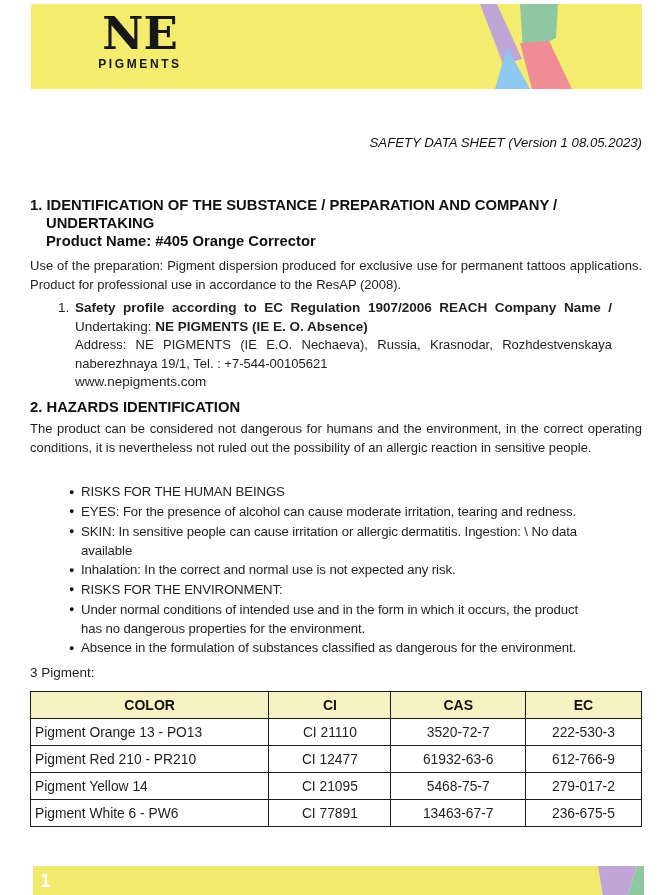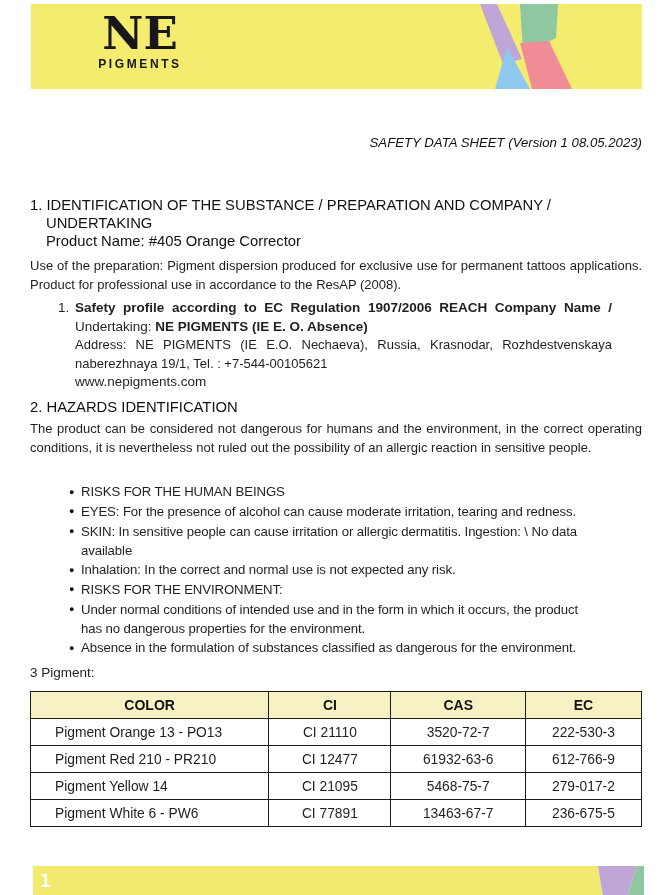--- a/index.html
+++ b/index.html
@@ -25,21 +25,21 @@
   }
   .banner-deco { position:absolute; right:62px; top:0; width:110px; height:85px; }
 
   
   .abs { position:absolute; left:30px; width:612px; }
 
   .sds-title {
     top:131px; text-align:right; font-style:italic; font-size:13.2px; color:#111;
   }
 
-  .heading { font-weight:400; font-size:14.8px; line-height:18px; color:#111; }
+  .heading { font-weight:700; font-size:14.8px; line-height:18px; color:#111; }
   .sec1 { top:192px; }
   .indent { margin-left:16px; }
 
   .body-text { font-size:13px; line-height:19px; text-align:justify; }
   .para-use { top:252px; }
 
   .numbered { top:295px; left:58px; width:584px; }
   .numbered .num { position:absolute; left:0; top:0; font-size:13.5px; line-height:18.5px; }
   .numbered .ntext { margin-left:17px; width:537px; font-size:13.5px; line-height:18.5px; }
   .stretch { text-align:justify; text-align-last:justify;font-weight:bold; }
@@ -66,21 +66,21 @@
   table.pig col:nth-child(1){ width:39%; }
   table.pig col:nth-child(2){ width:20%; }
   table.pig col:nth-child(3){ width:22%; }
   table.pig col:nth-child(4){ width:19%; }
   table.pig th, table.pig td { border:1.5px solid #1a1a1a; }
   table.pig th {
     background:var(--table-header-bg,#f6f2c3);
     font-weight:700; font-size:14px; height:24px; text-align:center; color:#111;
   }
   table.pig td { font-size:13.8px; height:26px; text-align:center; padding:0 4px; }
-  table.pig td:first-child { text-align:left; padding-left:24px; }
+  table.pig td:first-child { text-align:left; padding-left:4px; }
 
   
   .footer { position:absolute; left:33px; top:862px; width:611px; height:31px; }
   .footer svg { position:absolute; left:0; top:0; }
   .page-num {
     position:absolute; left:7px; top:4px; color:#ffffff;
     font-family:"DejaVu Sans Mono","Liberation Mono",monospace;
     font-weight:700; font-size:18px; line-height:22px;
   }
 </style>

